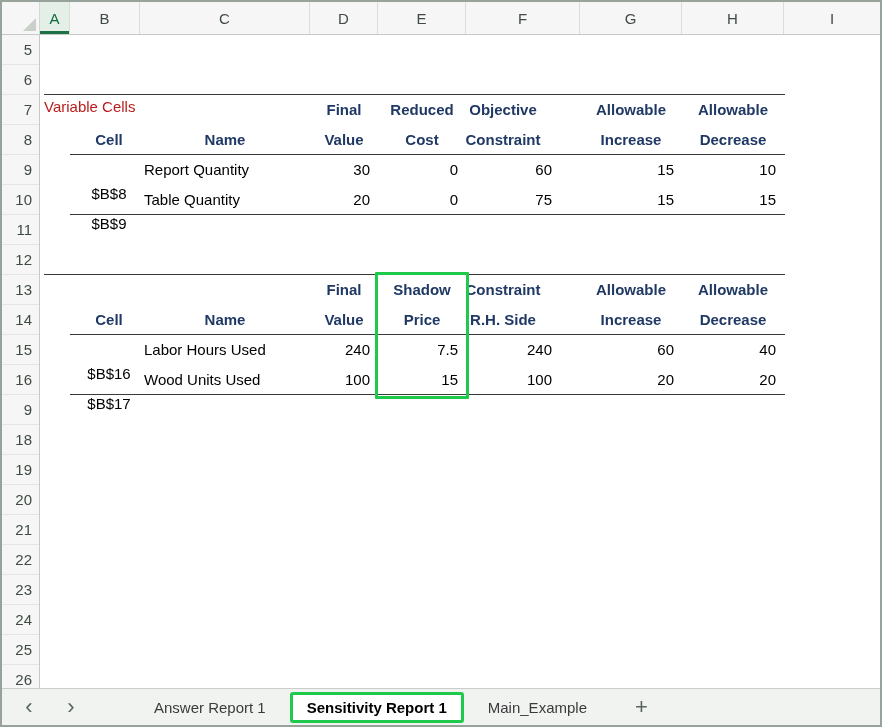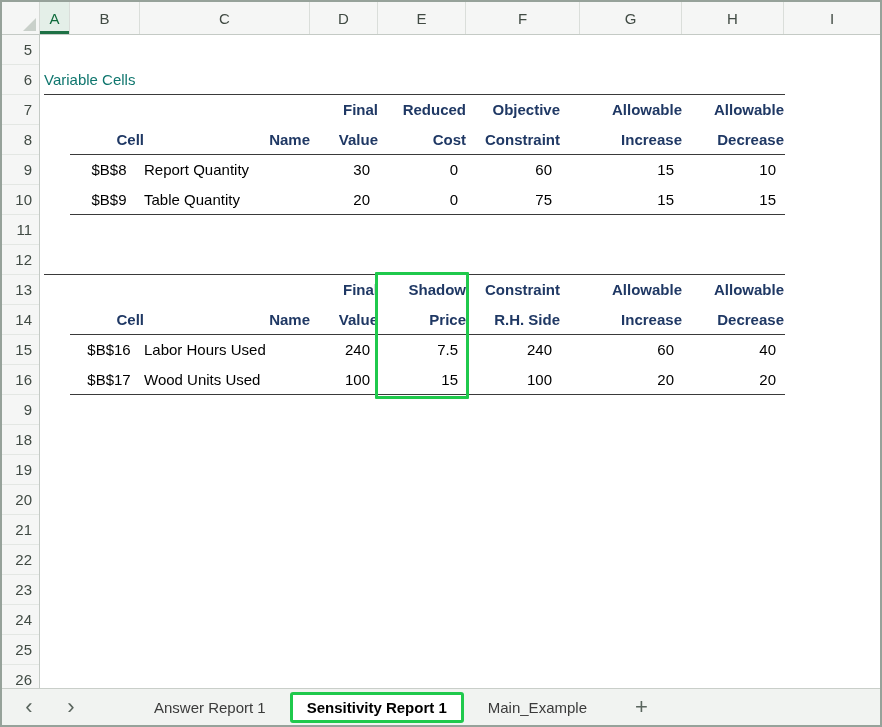--- a/index.html
+++ b/index.html
@@ -43,25 +43,25 @@
 
   
   .cells {
     position:absolute; left:38px; top:33px; right:0; bottom:37px;
     background:#ffffff; overflow:hidden;
   }
   .cell {
     position:absolute; height:30px; line-height:30px;
     font-size:15px; color:#000; white-space:nowrap;
   }
-  .hdr { font-weight:bold; color:var(--header-text, #1F3864); text-align:right; }
+  .hdr { font-weight:bold; color:var(--header-text, #1F3864); text-align:center; }
   .num { text-align:right; padding-right:8px; }
-  .ctr { text-align:center; }
+  .ctr { text-align:center;margin-top:24px; }
   .nameCell { padding-left:4px; }
-  .secTitle { left:4px; width:260px; color:#0f766e; }
+  .secTitle { left:4px; width:260px; color:#b91c1c;margin-top:27px; }
 
   
   .cB{left:34px;width:70px}.cC{left:100px;width:170px}.cD{left:270px;width:68px}
   .cE{left:338px;width:88px}.cF{left:406px;width:114px}.cG{left:540px;width:102px}.cH{left:642px;width:102px}
   
   .r6{top:30px}.r7{top:60px}.r8{top:90px}.r9{top:120px}.r10{top:150px}
   .r12{top:210px}.r13{top:240px}.r14{top:270px}.r15{top:300px}.r16{top:330px}
 
   .hline { position:absolute; height:1px; background:#3a3a3a; }
   .hlbox {

